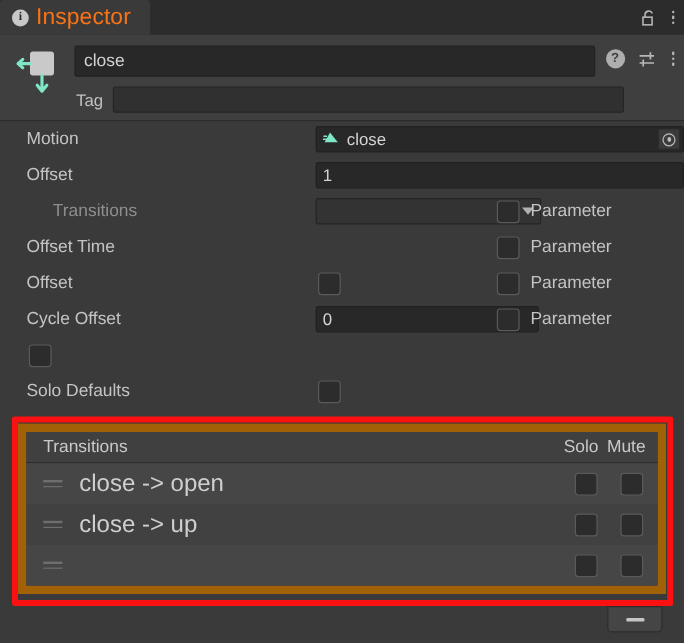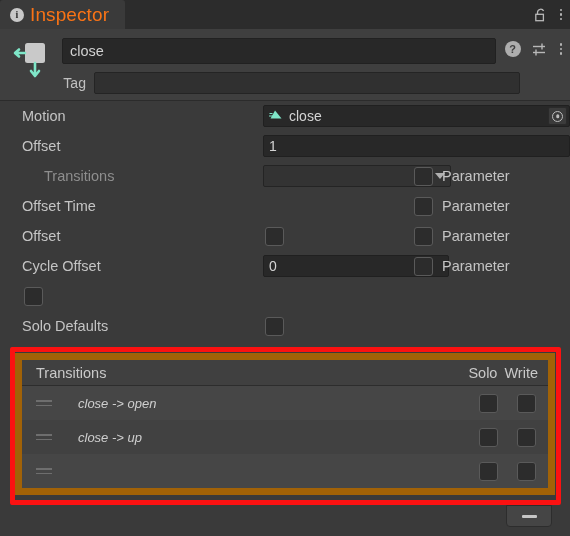--- a/index.html
+++ b/index.html
@@ -134,21 +134,21 @@
     position: absolute; right: 10px; display: flex; gap: 7px;
     font-size: 14.5px; color: #c9c9c9;
   }
   .trans-row {
     height: 34px; display: flex; align-items: center; position: relative;
     background: #464646;
   }
   .trans-row:nth-child(odd) { background: #414141; }
   .handle { margin-left: 14px; width: 16px; display: flex; flex-direction: column; gap: 3px; }
   .handle i { display: block; height: 1.5px; background: #6e6e6e; width: 100%; }
-  .trans-name { font-size: 13px; color: #cfcfcf; margin-left: 26px; font-style: italic; }
+  .trans-name { font-size: 20px; color: #cfcfcf; margin-left: 14px; }
   .trans-boxes { position: absolute; right: 12px; display: flex; gap: 19px; }
 
   
   .redbox {
     position: absolute; left: 10px; top: 347px; width: 551px; height: 158px;
     border: 5px solid #fb1111; border-radius: 2px; pointer-events: none;
   }
 
   
   .footer {
@@ -298,21 +298,21 @@
       <span class="lbl">Solo Defaults</span>
       <span class="cbox" style="margin-left:2px"></span>
     </div>
   </div>
 
   <div class="trans-wrap">
     <div class="trans-head">
       <span class="title">Transitions</span>
       <span class="colhdrs">
         <span>Solo</span>
-        <span>Write</span>
+        <span>Mute</span>
       </span>
     </div>
 
     <div class="trans-row">
       <span class="handle">
           <i></i>
           <i></i>
         </span>
       <span class="trans-name">close -&gt; open</span>
       <span class="trans-boxes">

